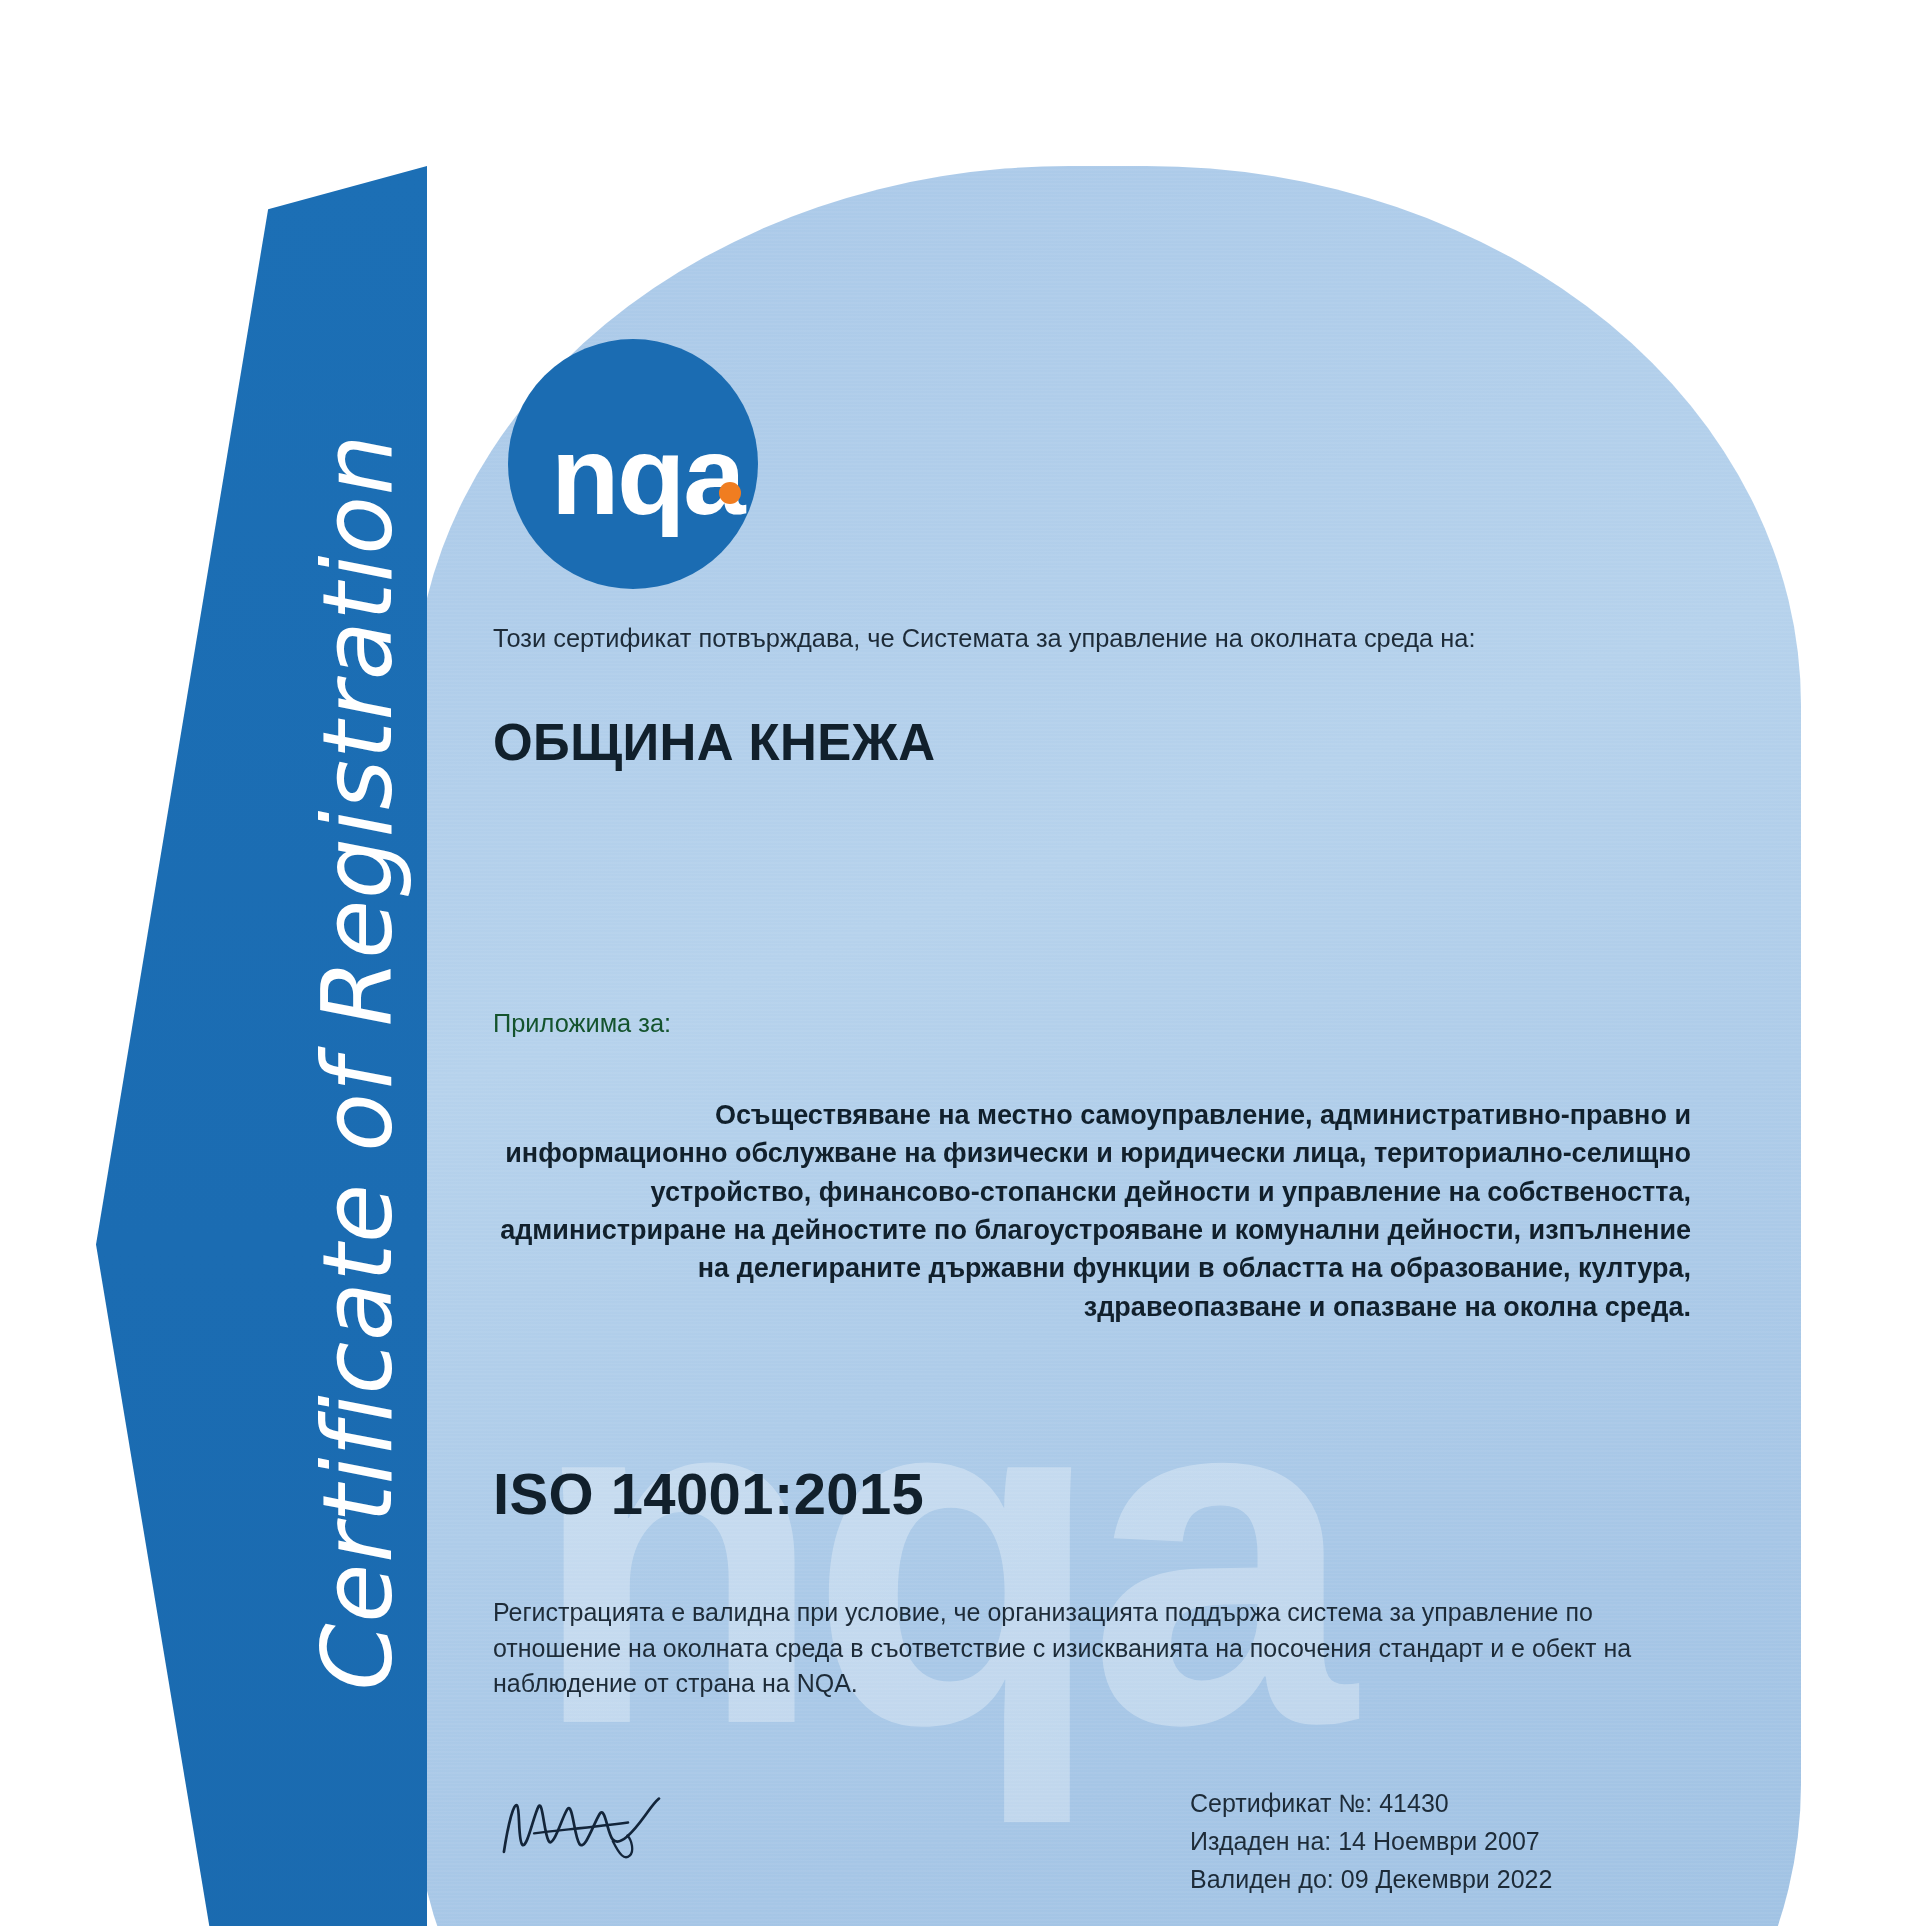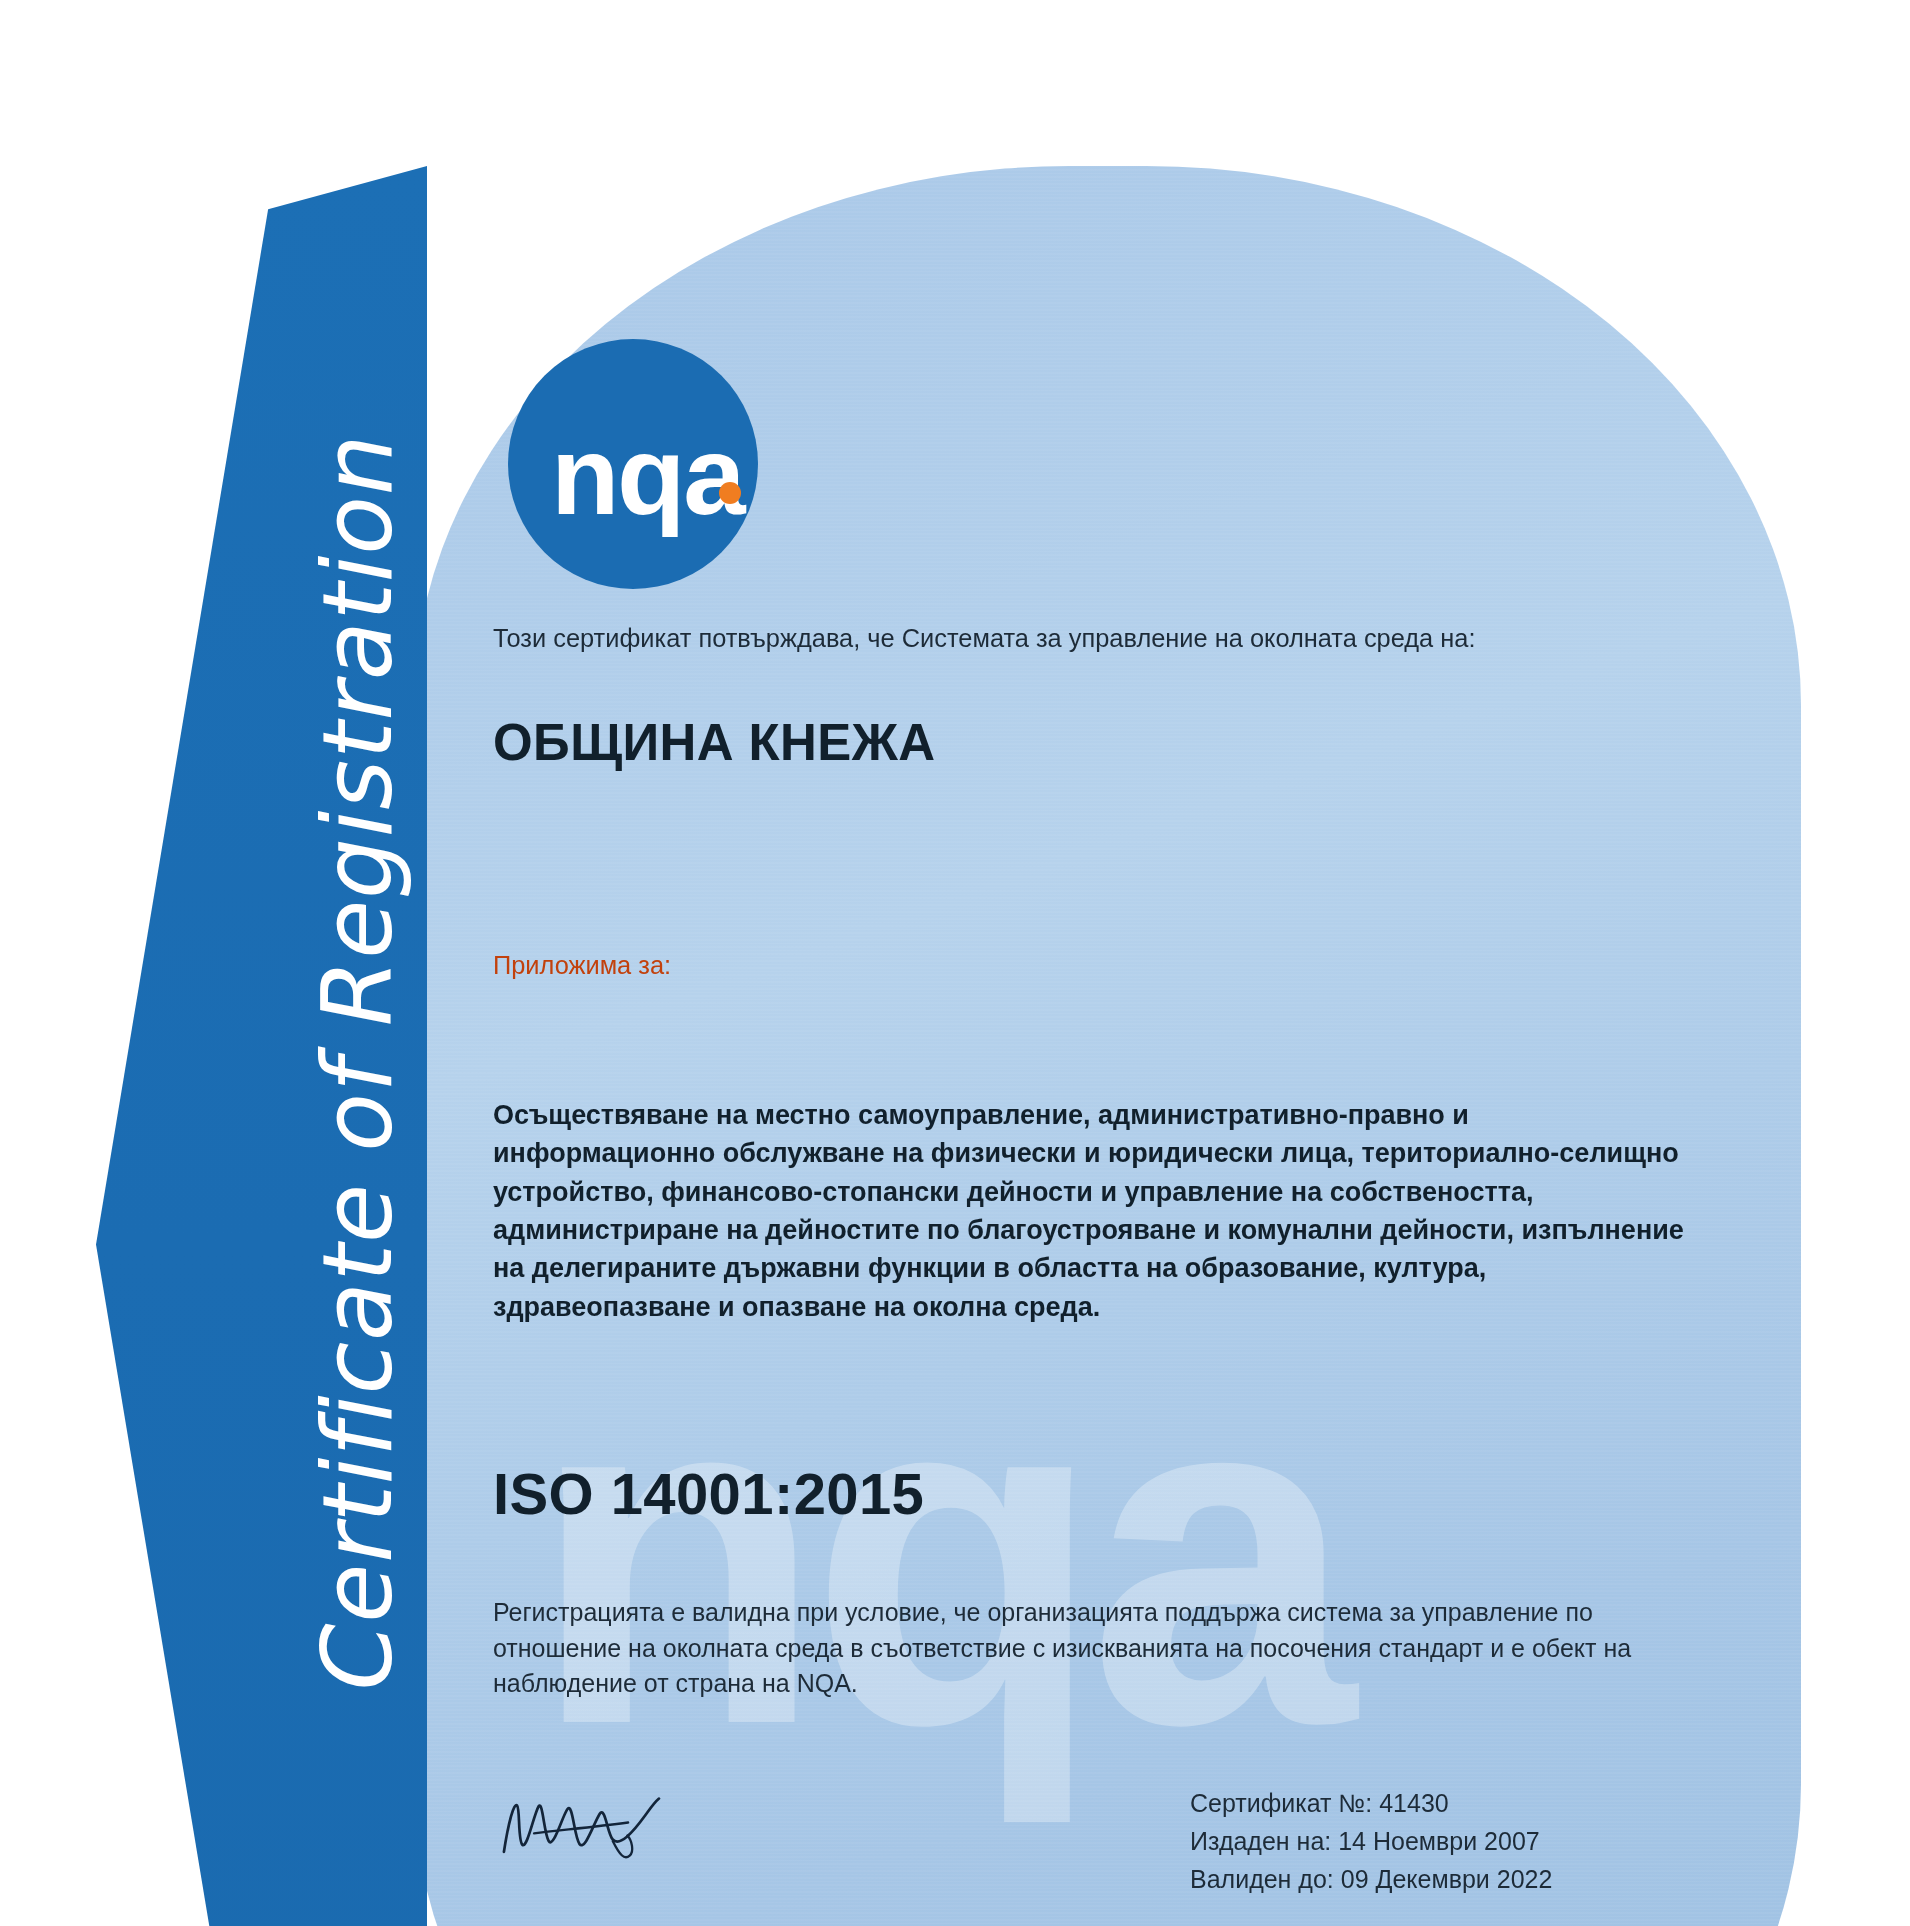--- a/index.html
+++ b/index.html
@@ -150,33 +150,34 @@
   }
   .org-addr {
     left: 493px;
     top: 828px;
     width: 1175px;
     font-size: 25.4px;
     color: #1d2b38;
   }
   .applies-label {
     left: 493px;
-    top: 951px;
-    width: 1175px;
-    font-size: 25.4px;
-    color: #c2410c;
+    top: 1009px;
+    width: 1175px;
+    font-size: 25.4px;
+    color: #14532d;
   }
   .scope {
     left: 493px;
     top: 1096px;
     width: 1198px;
     font-size: 27px;
     font-weight: 700;
     line-height: 1.42;
     color: #11202c;
+    text-align: right;
   }
   .audited {
     left: 493px;
     top: 1391px;
     width: 1198px;
     font-size: 25.4px;
     color: #1d2b38;
   }
   .standard {
     left: 493px;

